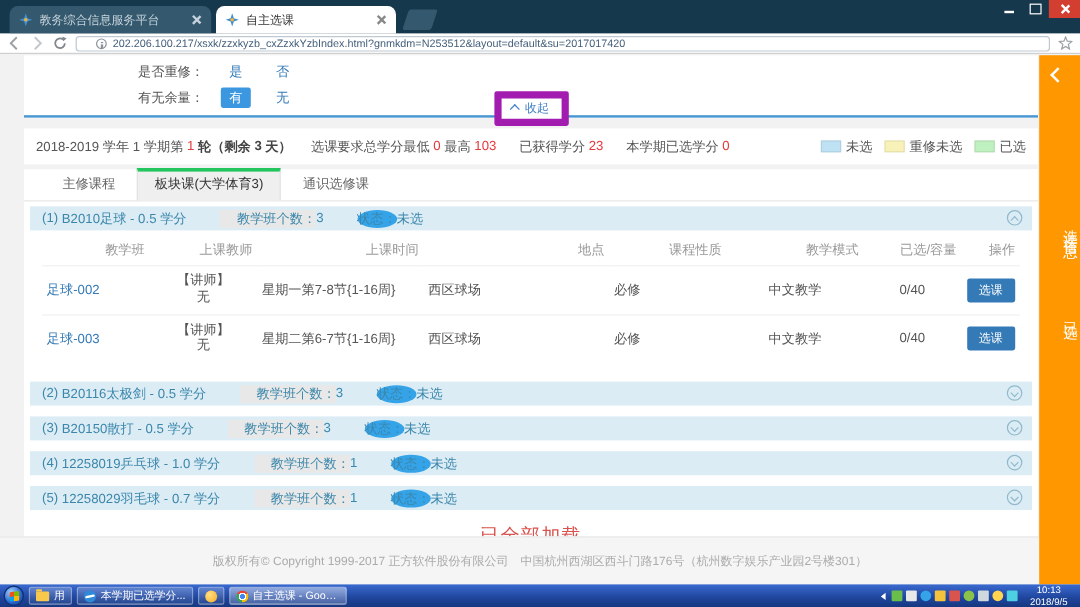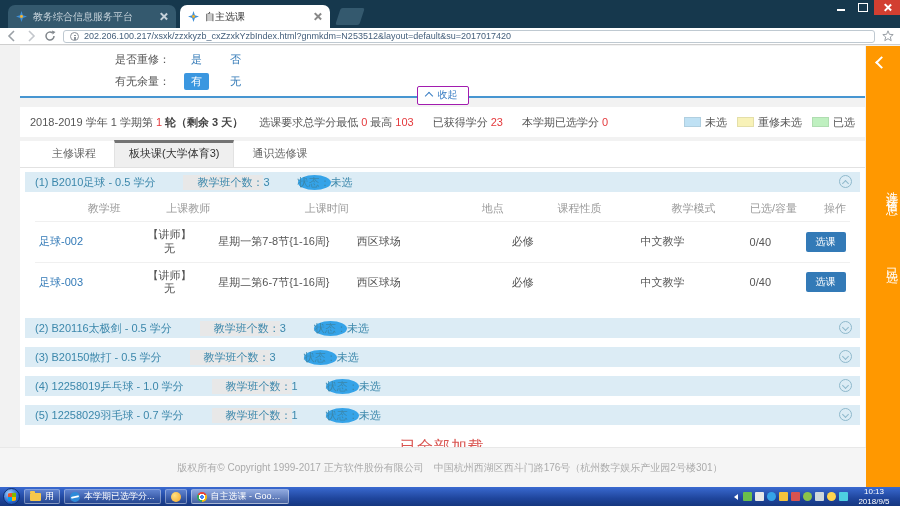--- a/index.html
+++ b/index.html
@@ -25,45 +25,45 @@
   .favicon { width:11px; height:11px; flex:0 0 auto; }
   .win-controls { position:absolute; top:0; right:0; display:flex; }
   .wc { width:22px; height:15px; display:flex; align-items:center; justify-content:center; }
   .wc-min::after { content:""; width:8px; height:2px; background:#fff; margin-top:5px; }
   .wc-max::after { content:""; width:8px; height:7px; border:1.5px solid #fff; }
   .wc-close { background:#d23f31; width:26px; }
   .wc-close .xicon { color:#fff; }
   
   .urlbar { position:absolute; top:28px; left:0; right:0; height:17px; background:#fff; border-bottom:1px solid #cfcfcf; display:flex; align-items:center; padding:0 6px; gap:7px; }
   .nav-ico { width:12px; height:12px; flex:0 0 auto; }
-  .omnibox { flex:1; height:13px; border:1px solid #bfc9d1; border-radius:3px; background:#fff; display:flex; align-items:center; gap:5px; padding:0 6px; font-size:9px; color:#45607c; overflow:hidden; white-space:nowrap; }
+  .omnibox { flex:1; height:13px; border:1px solid #bfc9d1; border-radius:3px; background:#fff; display:flex; align-items:center; gap:5px; padding:0 16px; font-size:9px; color:#45607c; overflow:hidden; white-space:nowrap; }
   .info-ico { width:9px; height:9px; border:1px solid #8a9199; border-radius:50%; position:relative; flex:0 0 auto; }
   .info-ico::before { content:""; position:absolute; left:3.3px; top:2px; width:1.5px; height:1.5px; background:#8a9199; }
   .info-ico::after { content:""; position:absolute; left:3.3px; top:4.2px; width:1.5px; height:3px; background:#8a9199; }
   
   .page { position:absolute; top:46px; bottom:19px; left:0; right:0; background:#f2f2f2; overflow:hidden; }
   .filter-block { position:absolute; left:20px; width:845px; top:0; height:52px; background:#fff; border-bottom:2px solid #4796d1; }
   .f-row { position:absolute; left:0; display:flex; align-items:center; }
   .f-row1 { top:5px; } .f-row2 { top:27px; }
   .f-label { width:150px; text-align:right; color:#555; }
   .f-opt { margin-left:14px; padding:1px 7px; color:#337ab7; cursor:pointer; border-radius:2px; }
   .f-opt.sel { background:#3b97e0; color:#fff; }
-  .collapse-btn { position:absolute; left:50%; transform:translateX(-50%); bottom:-9px; background:#fff; border:1px solid #a21caf; color:#3b7fc4; font-size:10px; padding:1px 10px 2px 20px; border-radius:2px; }
+  .collapse-btn { position:absolute; left:50%; transform:translateX(-50%); bottom:-9px; background:#fff; border:6px solid #a21caf; color:#3b7fc4; font-size:10px; padding:1px 10px 2px 20px; border-radius:2px; }
   .chev-up { position:absolute; left:8px; top:6px; width:6px; height:6px; border-left:1.5px solid #3b7fc4; border-top:1.5px solid #3b7fc4; transform:rotate(45deg); }
   .info-bar { position:absolute; left:20px; width:845px; top:61px; height:30px; background:#fff; display:flex; align-items:center; padding:0 10px; color:#555; }
   .red { color:#e4393c; margin:0 3px; }
   .strong { font-weight:bold; color:#444; }
   .sp { margin-left:16px; }
   .legend { margin-left:auto; display:flex; align-items:center; gap:10px; }
   .lg { display:flex; align-items:center; gap:4px; }
   .swatch { width:17px; height:10px; border:1px solid rgba(0,0,0,.08); }
   .sw-unsel { background:#bfe1f4; } .sw-retake { background:#f8f2b8; } .sw-sel { background:#bff0c0; }
   .tabs-row { position:absolute; left:20px; width:845px; top:95px; height:27px; background:#fff; border-bottom:1px solid #e2e2e2; display:flex; align-items:flex-end; padding-left:18px; gap:4px; }
   .ctab { padding:5px 14px 6px; color:#666; cursor:pointer; }
-  .ctab.on { background:#efefef; border:1px solid #e2e2e2; border-bottom:none; border-top:3px solid #737373; color:#333; padding-top:3px; }
+  .ctab.on { background:#efefef; border:1px solid #e2e2e2; border-bottom:none; border-top:3px solid #22c55e; color:#333; padding-top:3px; }
   .main { position:absolute; left:20px; width:845px; top:122px; bottom:40px; background:#fff; padding:4px 5px 0; overflow:hidden; }
   .sec-h { height:20px; background:#dcecf5; color:#3b87ab; display:flex; align-items:center; padding:0 10px; position:relative; cursor:pointer; }
   .sec-h .t2 { margin-left:28px;padding-left:14px; } .sec-h .t3 { margin-left:28px; }
   .circ { position:absolute; right:8px; top:3px; width:13px; height:13px; border:1px solid #8fb9cc; border-radius:50%; }
   .circ i { position:absolute; left:3.2px; width:5px; height:5px; border-left:1.5px solid #8fb9cc; border-top:1.5px solid #8fb9cc; }
   .circ.up i { top:4.5px; transform:rotate(45deg); }
   .circ.down i { top:2.5px; transform:rotate(225deg); }
   .collapsed { margin-bottom:9px; }
   table.classes { width:calc(100% - 20px); margin:4px 10px 16px; border-collapse:collapse; }
   table.classes th { font-weight:normal; color:#999; text-align:right; padding:5px 4px; }

